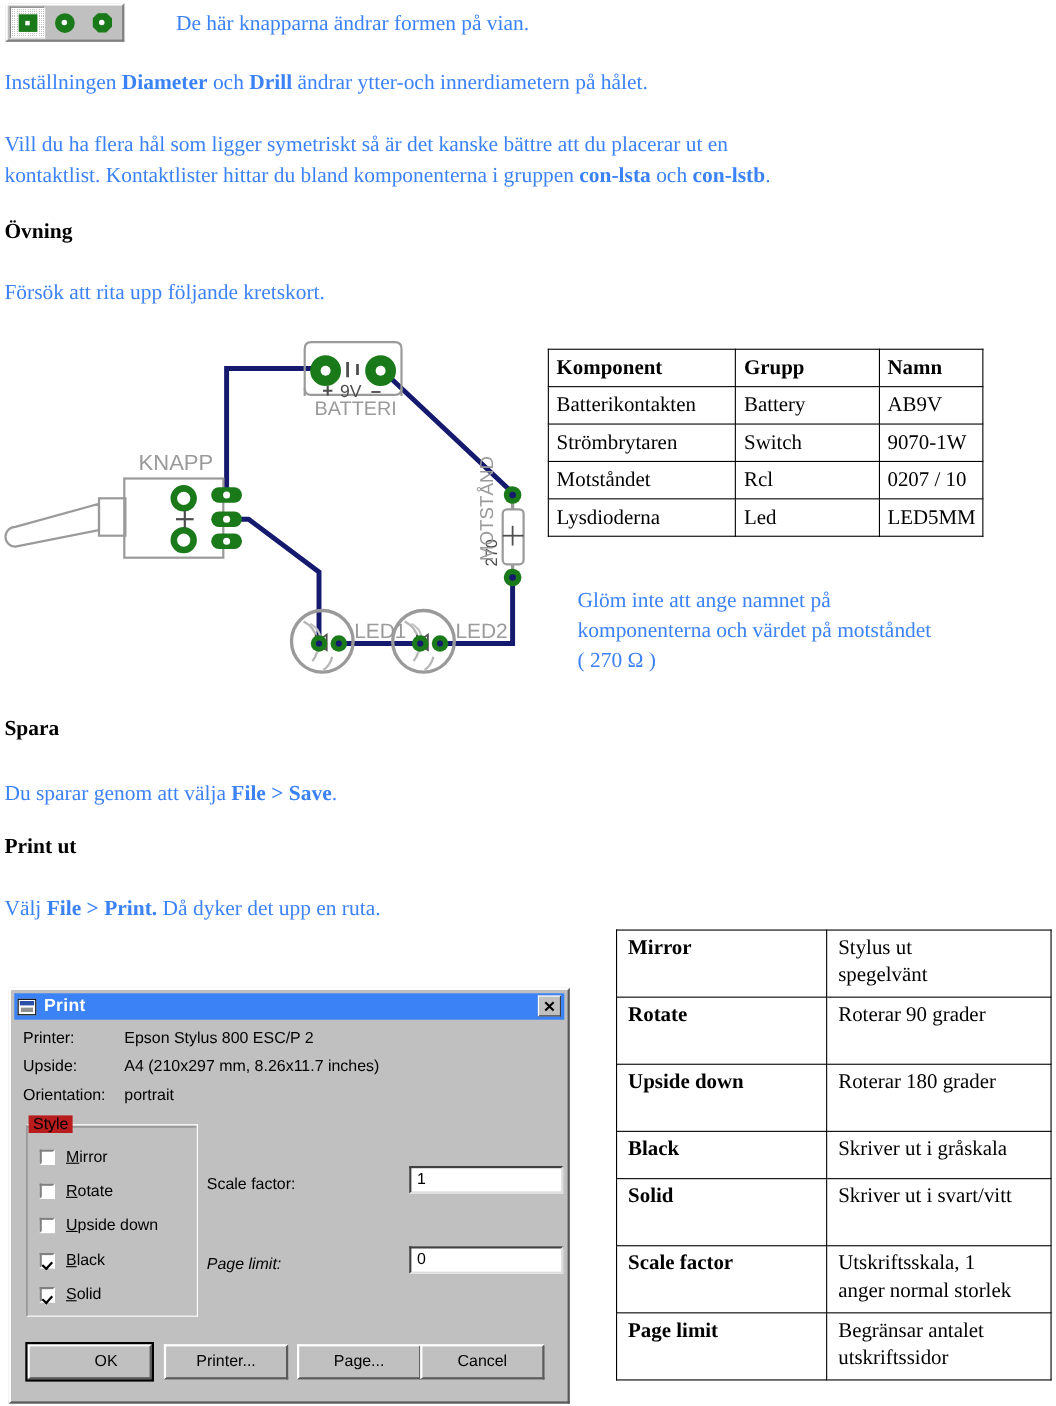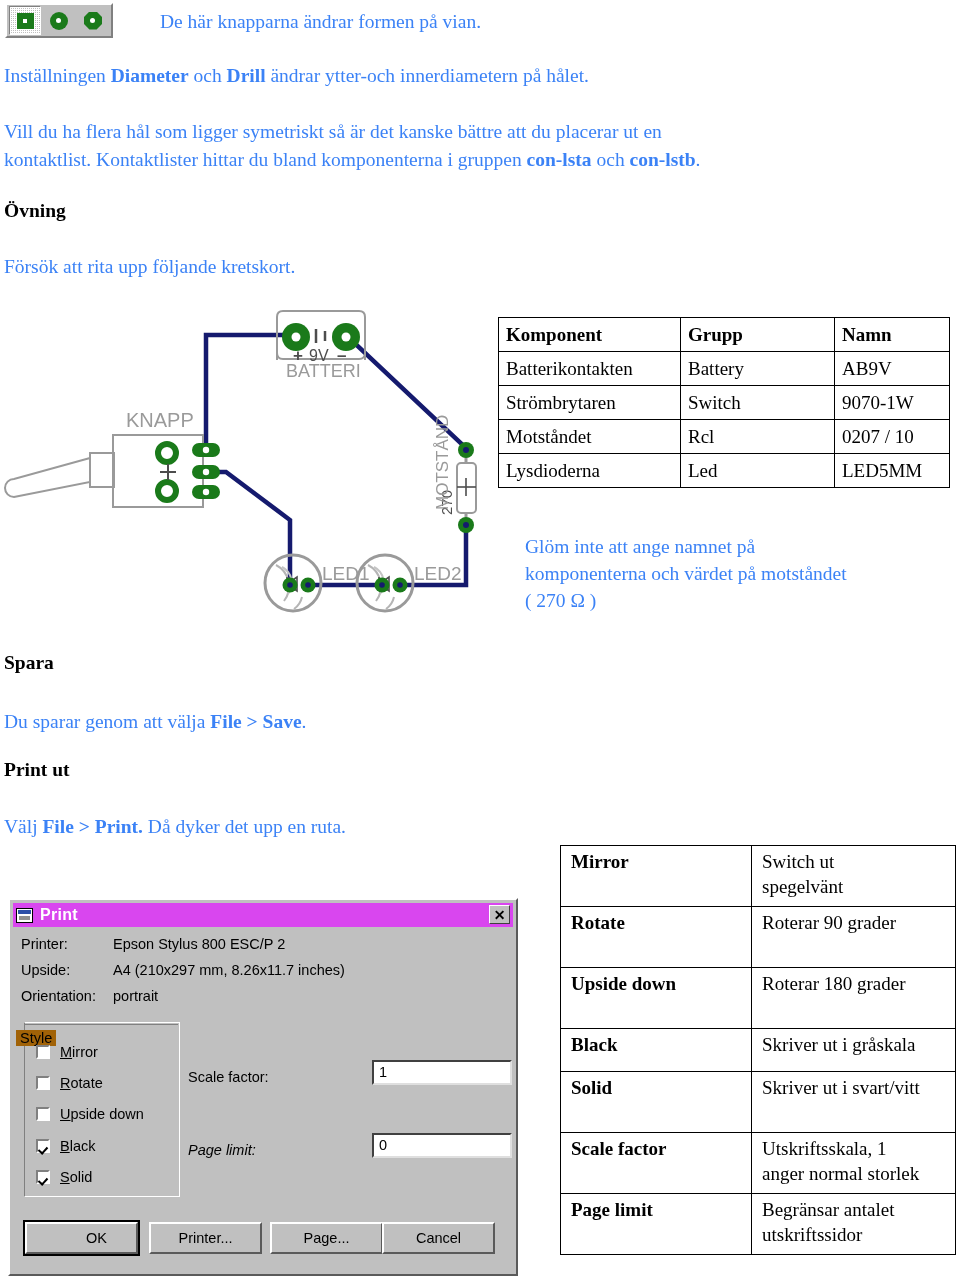--- a/index.html
+++ b/index.html
@@ -102,21 +102,21 @@
     left: 6px; top: 6px;
     width: 5px; height: 5px;
     border-radius: 50%;
     background: #ffffff;
   }
 
   
   #component-table {
     left: 498px; top: 317px;
     border-collapse: collapse;
-    width: 452px;
+    width: 396px;
     font-family: "Liberation Serif", serif;
     font-size: 19px;
     padding-left: 11px;
   }
   #component-table td, #component-table th {
     border: 1px solid #000;
     padding: 3px 6px 3px 7px;
     text-align: left;
     height: 27px;
     vertical-align: middle;
@@ -163,21 +163,21 @@
     border-right: 2px solid #5a5a5a;
     border-bottom: 2px solid #5a5a5a;
     box-sizing: border-box;
     font-family: "Liberation Sans", sans-serif;
     font-size: 14px;
     color: #000;
   }
   #pd-titlebar {
     position: absolute; left: 3px; top: 3px;
     width: 500px; height: 24px;
-    background: #d946ef;
+    background: #3b82f6;
     display: flex; align-items: center;
   }
   #pd-titlebar .tb-ico {
     width: 17px; height: 15px;
     margin-left: 3px;
     background: #ffffff;
     border: 1px solid #000;
     box-sizing: border-box;
     position: relative;
   }
@@ -223,25 +223,24 @@
     border-top: 1px solid #ffffff;
     border-left: 1px solid #808080;
     border-right: 1px solid #ffffff;
     border-bottom: 1px solid #ffffff;
     box-sizing: border-box;
   }
   #pd-style-group::before {
     content:""; position:absolute; left:0; top:1px; right:1px; height:1px; background:#808080;
   }
   #pd-style-legend {
-    position: absolute; left: 6px; top: 114px;
-    background: #a16207;
+    position: absolute; left: 16px; top: 114px;
+    background: #b91c1c;
     padding: 0 4px;
     font-size: 14.5px;
-    margin-top: 16px;
   }
   .pd-chk {
     position: absolute;
     left: 26px;
     display: flex; align-items: center;
     font-size: 14.5px;
     white-space: nowrap;
   }
   .pd-chk .box {
     width: 14px; height: 14px;
@@ -516,21 +515,21 @@
   <div class="pd-btn default" style="left:15px;padding-left:30px;">OK</div>
   <div class="pd-btn" style="left:139px;">Printer...</div>
   <div class="pd-btn" style="left:260px;">Page...</div>
   <div class="pd-btn" style="left:372px;">Cancel</div>
 </div>
 
 <table class="abs" id="print-option-table">
   <tbody>
       <tr>
     <td class="k">Mirror</td>
-    <td class="d" style="height:52px;"><span>Switch ut</span><br><span>spegelvänt</span></td>
+    <td class="d" style="height:52px;"><span>Stylus ut</span><br><span>spegelvänt</span></td>
   </tr>
   <tr>
     <td class="k">Rotate</td>
     <td class="d" style="height:52px;">Roterar 90 grader</td>
   </tr>
   <tr>
     <td class="k">Upside down</td>
     <td class="d" style="height:52px;">Roterar 180 grader</td>
   </tr>
   <tr>

